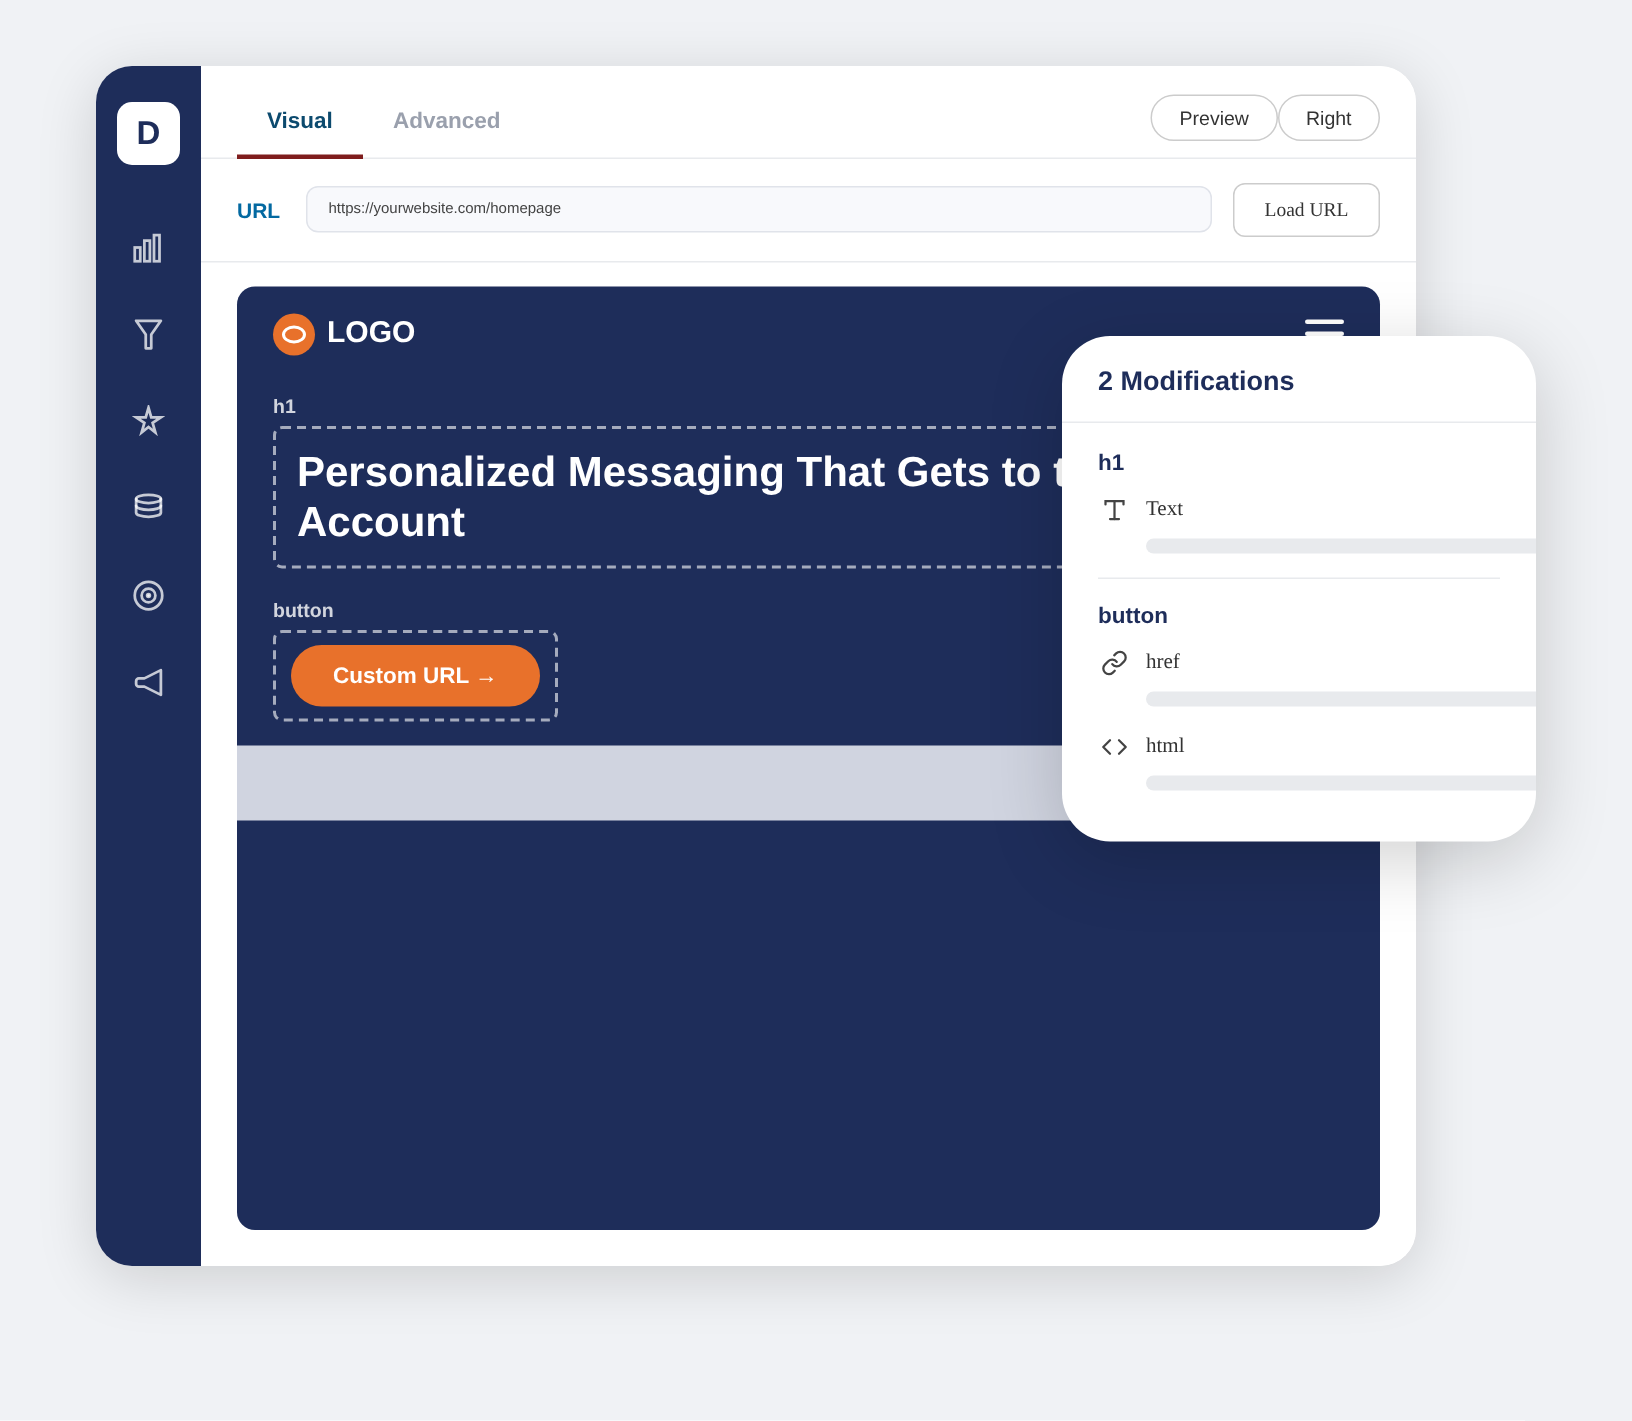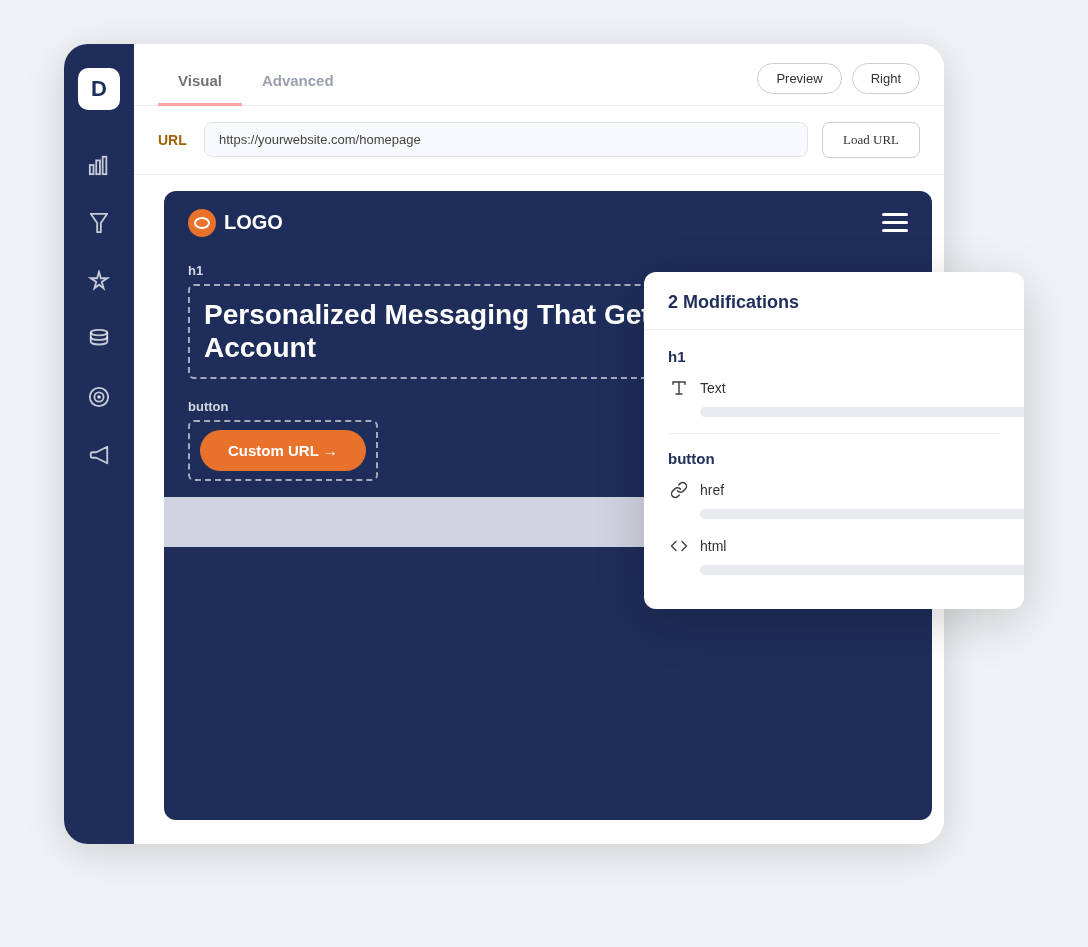--- a/index.html
+++ b/index.html
@@ -91,28 +91,27 @@
       padding: 10px 20px 14px;
       font-size: 15px;
       font-weight: 600;
       cursor: pointer;
       color: #9aa0ad;
       border-bottom: 3px solid transparent;
       margin-bottom: -1px;
     }
 
     .tab.active {
-      color: #737373;
-      border-bottom: 3px solid #fca5a5;
+      color: #0c4a6e;
+      border-bottom: 3px solid #7f1d1d;
     }
 
     .tab-actions {
       margin-left: auto;
       display: flex;
-      gap: 10px;
       padding-bottom: 10px;
       align-items: flex-end;
     }
 
     .btn-outline {
       padding: 7px 18px;
       border: 1.5px solid #ccc;
       border-radius: 20px;
       background: #fff;
       font-size: 13px;
@@ -126,30 +125,30 @@
       display: flex;
       align-items: center;
       padding: 16px 24px;
       gap: 14px;
       border-bottom: 1px solid #e8eaed;
     }
 
     .url-label {
       font-size: 14px;
       font-weight: 600;
-      color: #a16207;
+      color: #0369a1;
       min-width: 32px;
     }
 
     .url-input {
       flex: 1;
       padding: 9px 14px;
       border: 1.5px solid #e0e3ea;
       border-radius: 8px;
-      font-size: 13px;
+      font-size: 10px;
       color: #444;
       background: #f8f9fc;
       outline: none;
     }
 
     .btn-load-url {
       padding: 9px 20px;
       border: 1.5px solid #ccc;
       border-radius: 8px;
       background: #fff;
@@ -157,23 +156,22 @@
       font-weight: 500;
       color: #333;
       cursor: pointer;
       white-space: nowrap;
       font-family: Liberation Serif, serif;
     }
 
     
     .preview-area {
       flex: 1;
-      padding: 16px 12px 24px;
+      padding: 16px 24px 24px;
       overflow: hidden;
-      margin-left: 18px;
     }
 
     .preview-frame {
       width: 100%;
       height: 100%;
       background: #1e2d5a;
       border-radius: 12px;
       overflow: hidden;
       position: relative;
     }
@@ -293,27 +291,26 @@
       background: #d0d4e0;
       height: 50px;
       margin: 0;
     }
 
     
     .modifications-panel {
       position: absolute;
       top: 180px;
       right: 0;
-      width: 380px;
-      background: #fff;
-      border-radius: 12px;
+      width: 316px;
+      background: #fff;
+      border-radius: 32px;
       box-shadow: 0 12px 50px rgba(0,0,0,0.18);
       overflow: hidden;
       z-index: 10;
-      margin-top: 48px;
     }
 
     .mod-header {
       padding: 20px 24px 16px;
       border-bottom: 1px solid #e8eaed;
     }
 
     .mod-count {
       font-size: 18px;
       font-weight: 700;
@@ -346,20 +343,21 @@
       justify-content: center;
       font-size: 14px;
       color: #555;
       flex-shrink: 0;
     }
 
     .mod-field-label {
       font-size: 14px;
       color: #333;
       font-weight: 500;
+      font-family: Liberation Serif, serif;
     }
 
     .mod-field-bar {
       width: 100%;
       height: 10px;
       background: #e8eaed;
       border-radius: 5px;
       margin-bottom: 16px;
       margin-left: 32px;
     }

